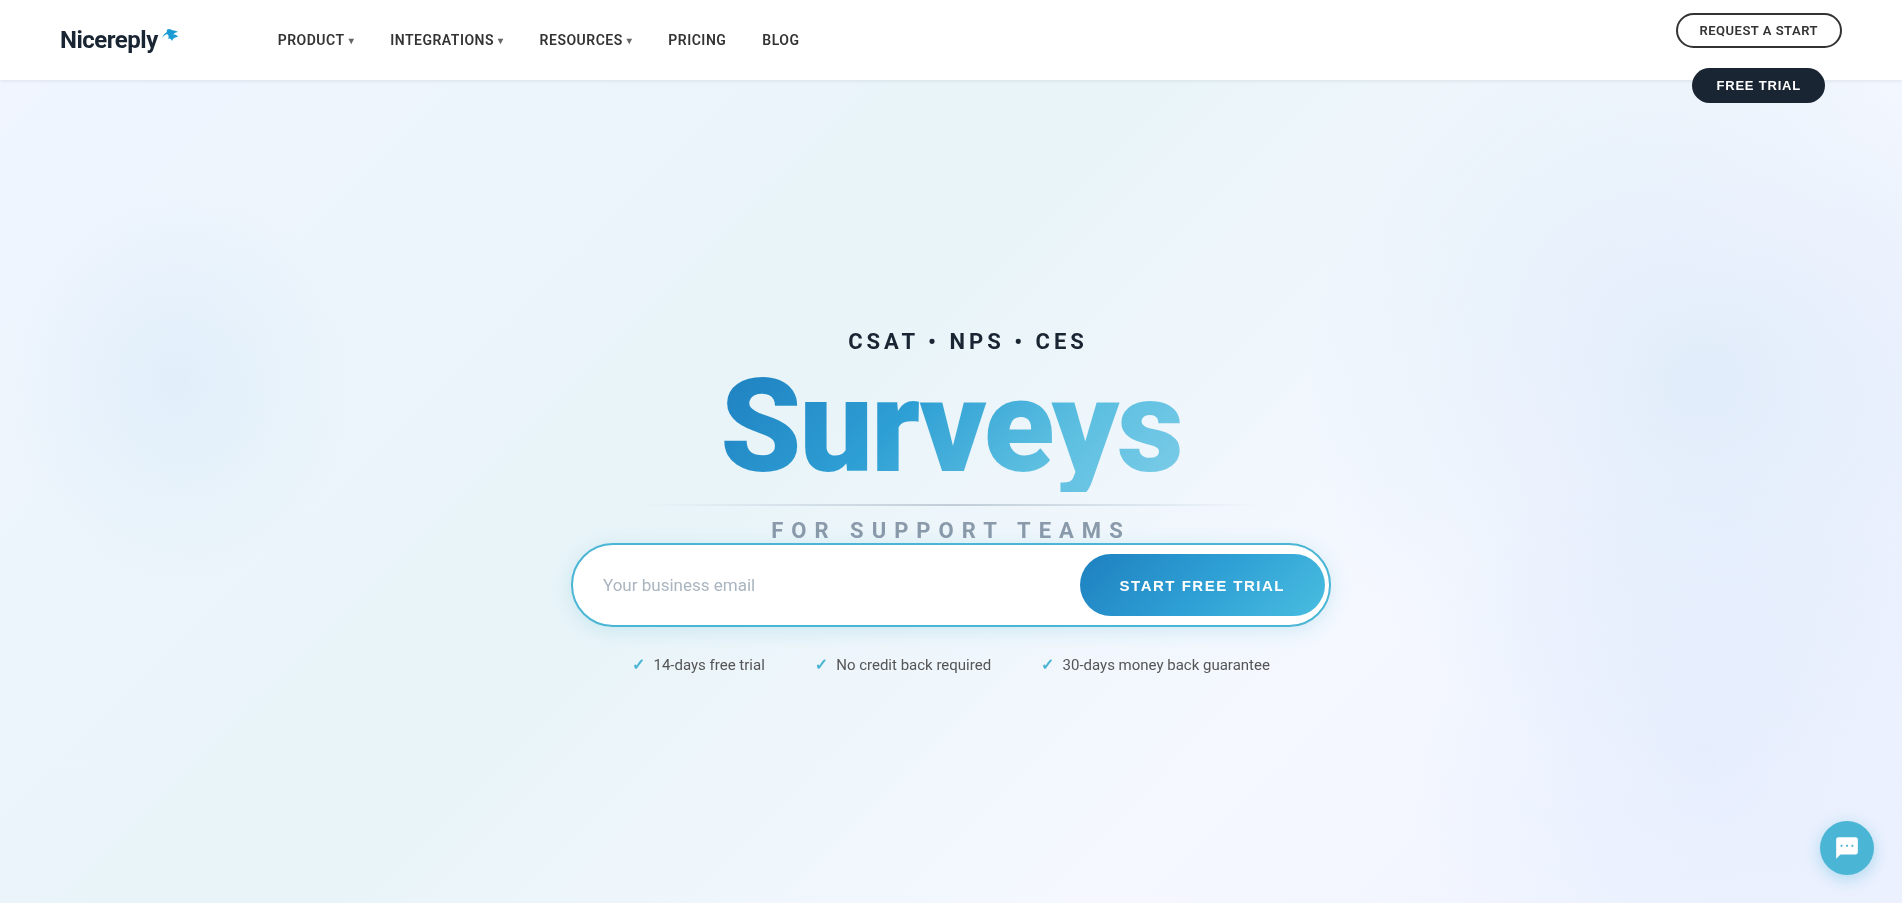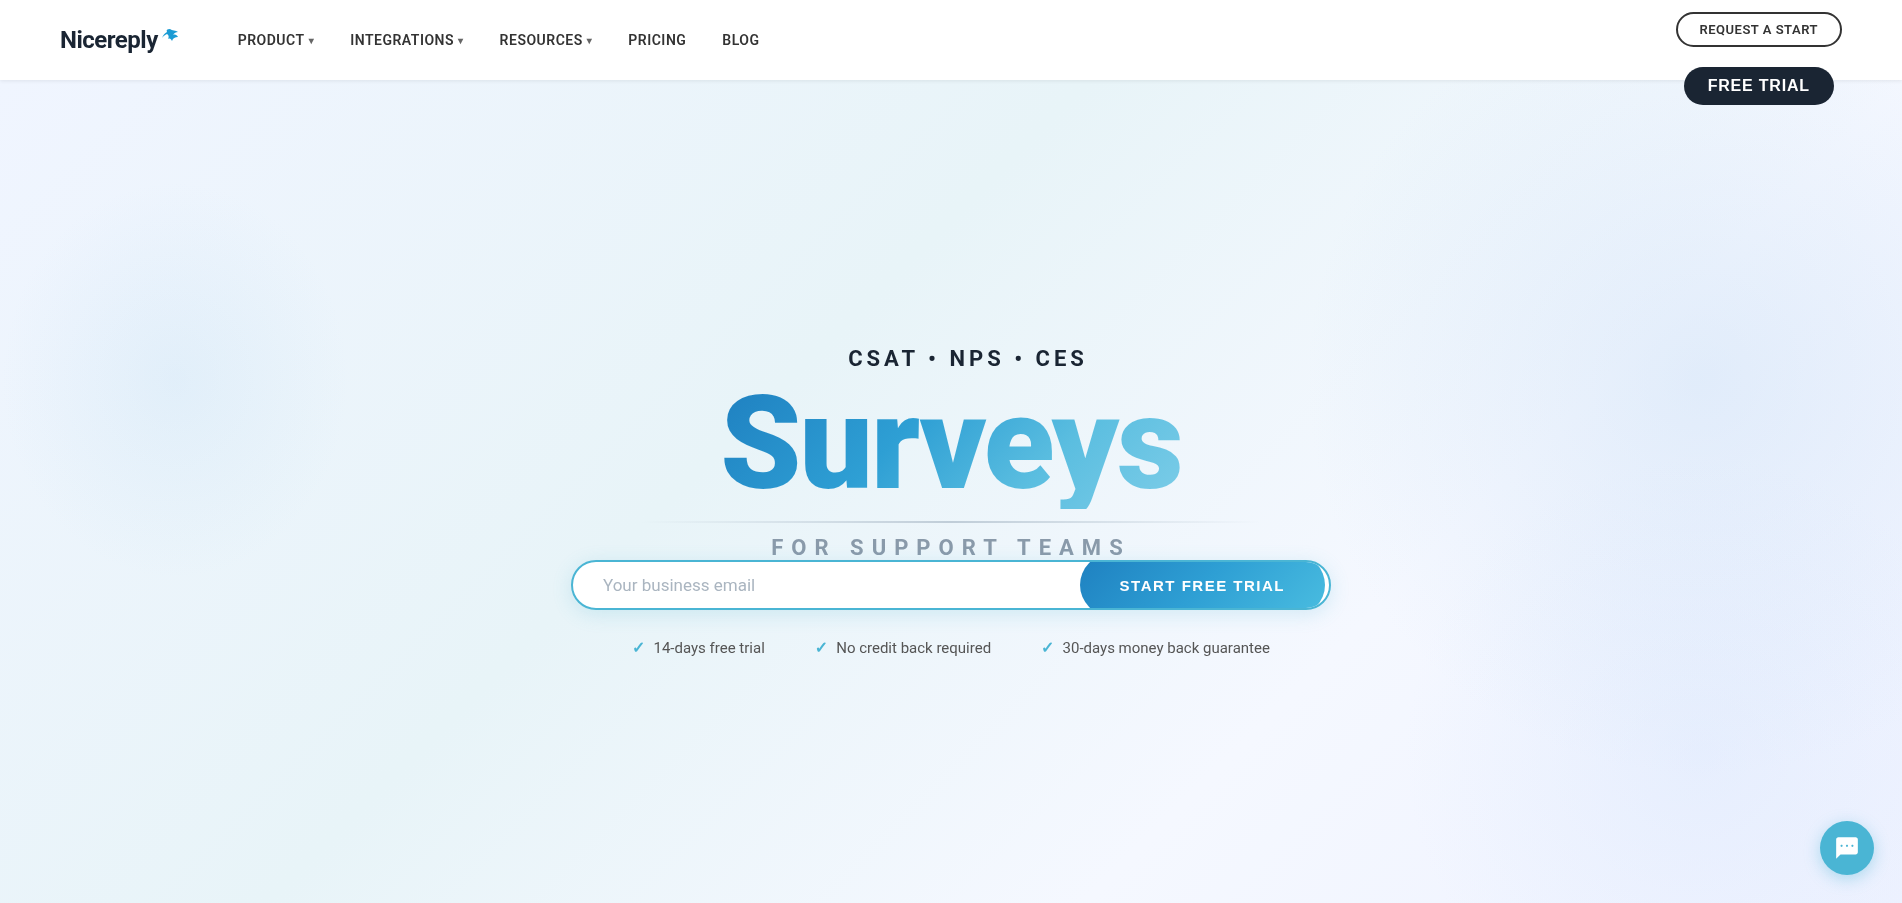--- a/index.html
+++ b/index.html
@@ -19,20 +19,21 @@
     
     nav {
       display: flex;
       align-items: center;
       padding: 0 60px;
       height: 80px;
       background: #fff;
       box-shadow: 0 1px 4px rgba(0,0,0,0.08);
       position: relative;
       z-index: 10;
+      gap: 40px;
     }
 
     .nav-links {
       display: flex;
       gap: 36px;
       flex: 1;
     }
 
     .nav-link {
       font-size: 14px;
@@ -76,21 +77,21 @@
       border: 2px solid #333;
       border-radius: 25px;
       padding: 8px 22px;
       text-decoration: none;
       letter-spacing: 0.5px;
       cursor: pointer;
       background: transparent;
     }
 
     .btn-free-trial {
-      font-size: 16px;
+      font-size: 13px;
       font-weight: 700;
       color: #fff;
       background: #1a2533;
       border-radius: 25px;
       padding: 10px 24px;
       text-decoration: none;
       letter-spacing: 0.8px;
       cursor: pointer;
       border: none;
     }
@@ -200,21 +201,21 @@
     }
 
     .email-form {
       display: flex;
       align-items: center;
       background: #fff;
       border: 2px solid #4ab5d4;
       border-radius: 50px;
       overflow: hidden;
       box-shadow: 0 4px 20px rgba(74, 181, 212, 0.2);
-      height: 50px;
+      height: 84px;
     }
 
     .email-input {
       flex: 1;
       border: none;
       outline: none;
       font-size: 17px;
       color: #888;
       padding: 0 30px;
       background: transparent;

